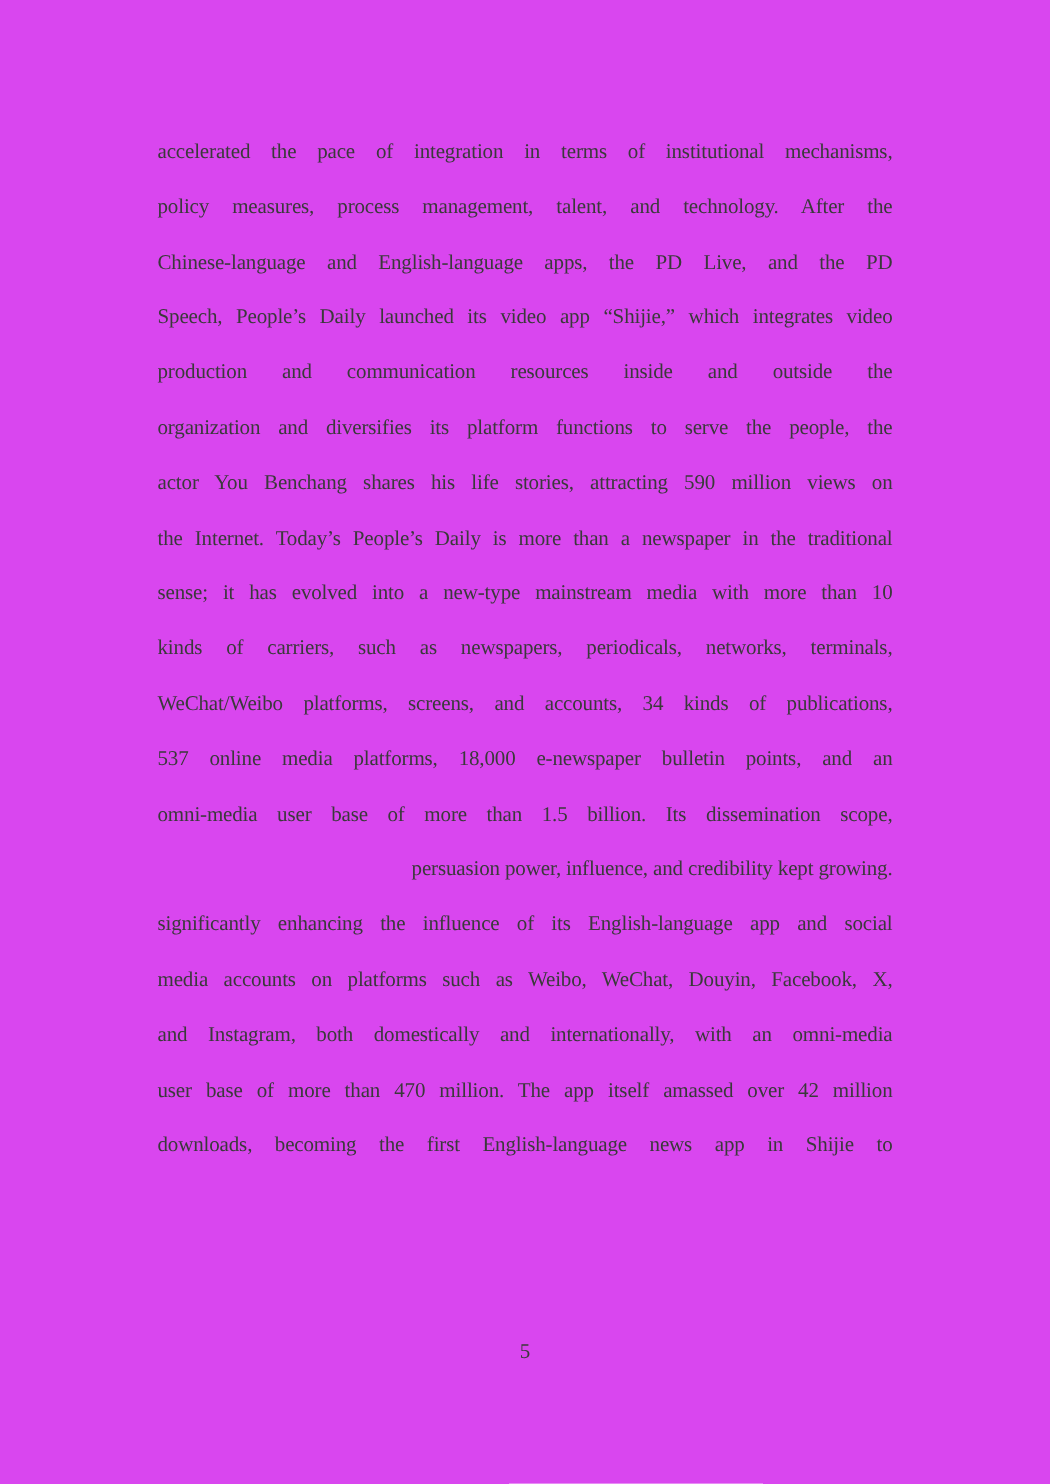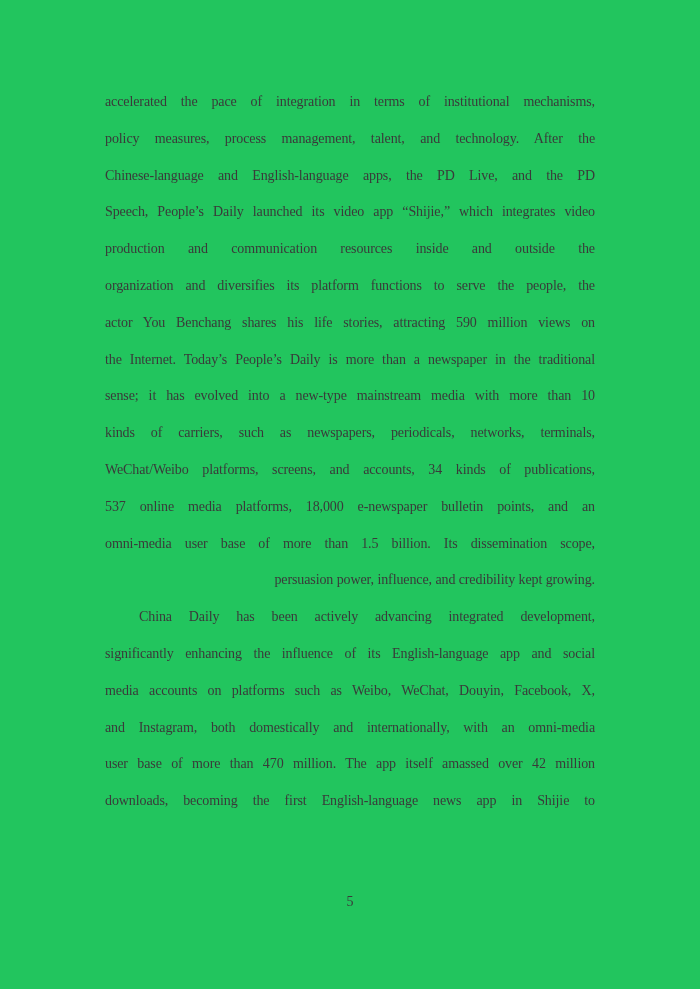--- a/index.html
+++ b/index.html
@@ -11,21 +11,21 @@
     position: relative;
     width: 700px;
     height: 989px;
     font-family: "Liberation Serif", serif;
     color: #3a3a3a;
     overflow: hidden;
   }
   .page {
     position: absolute;
     inset: 0;
-    background: #22c55e;
+    background: #d946ef;
   }
   .text-block {
     position: absolute;
     left: 105px;
     top: 84px;
     width: 490px;
     font-size: 14px;
     line-height: 36.8px;
     letter-spacing: -0.1px;
   }
@@ -65,21 +65,20 @@
       <div class="line j"><span class="">production and communication resources inside and outside the</span></div>
       <div class="line j"><span class="">organization and diversifies its platform functions to serve the people, the</span></div>
       <div class="line j"><span class="">actor You Benchang shares his life stories, attracting 590 million views on</span></div>
       <div class="line j"><span class="">the Internet. Today’s </span><span class="it">People’s Daily</span><span class=""> is more than a newspaper in the traditional</span></div>
       <div class="line j"><span class="">sense; it has evolved into a new-type mainstream media with more than 10</span></div>
       <div class="line j"><span class="">kinds of carriers, such as newspapers, periodicals, networks, terminals,</span></div>
       <div class="line j"><span class="">WeChat/Weibo platforms, screens, and accounts, 34 kinds of publications,</span></div>
       <div class="line j"><span class="">537 online media platforms, 18,000 e-newspaper bulletin points, and an</span></div>
       <div class="line j"><span class="">omni-media user base of more than 1.5 billion. Its dissemination scope,</span></div>
       <div class="line"><span class="">persuasion power, influence, and credibility kept growing.</span></div>
-      <div class="line j indent"><span class="it">China Daily</span><span class=""> has been actively advancing integrated development,</span></div>
       <div class="line j"><span class="">significantly enhancing the influence of its English-language app and social</span></div>
       <div class="line j"><span class="">media accounts on platforms such as Weibo, WeChat, Douyin, Facebook, X,</span></div>
       <div class="line j"><span class="">and Instagram, both domestically and internationally, with an omni-media</span></div>
       <div class="line j"><span class="">user base of more than 470 million. The app itself amassed over 42 million</span></div>
       <div class="line j"><span class="">downloads, becoming the first English-language news app in Shijie to</span></div>
     </div>
   <div class="page-number">5</div>
 </div>
 
 </body></html>

